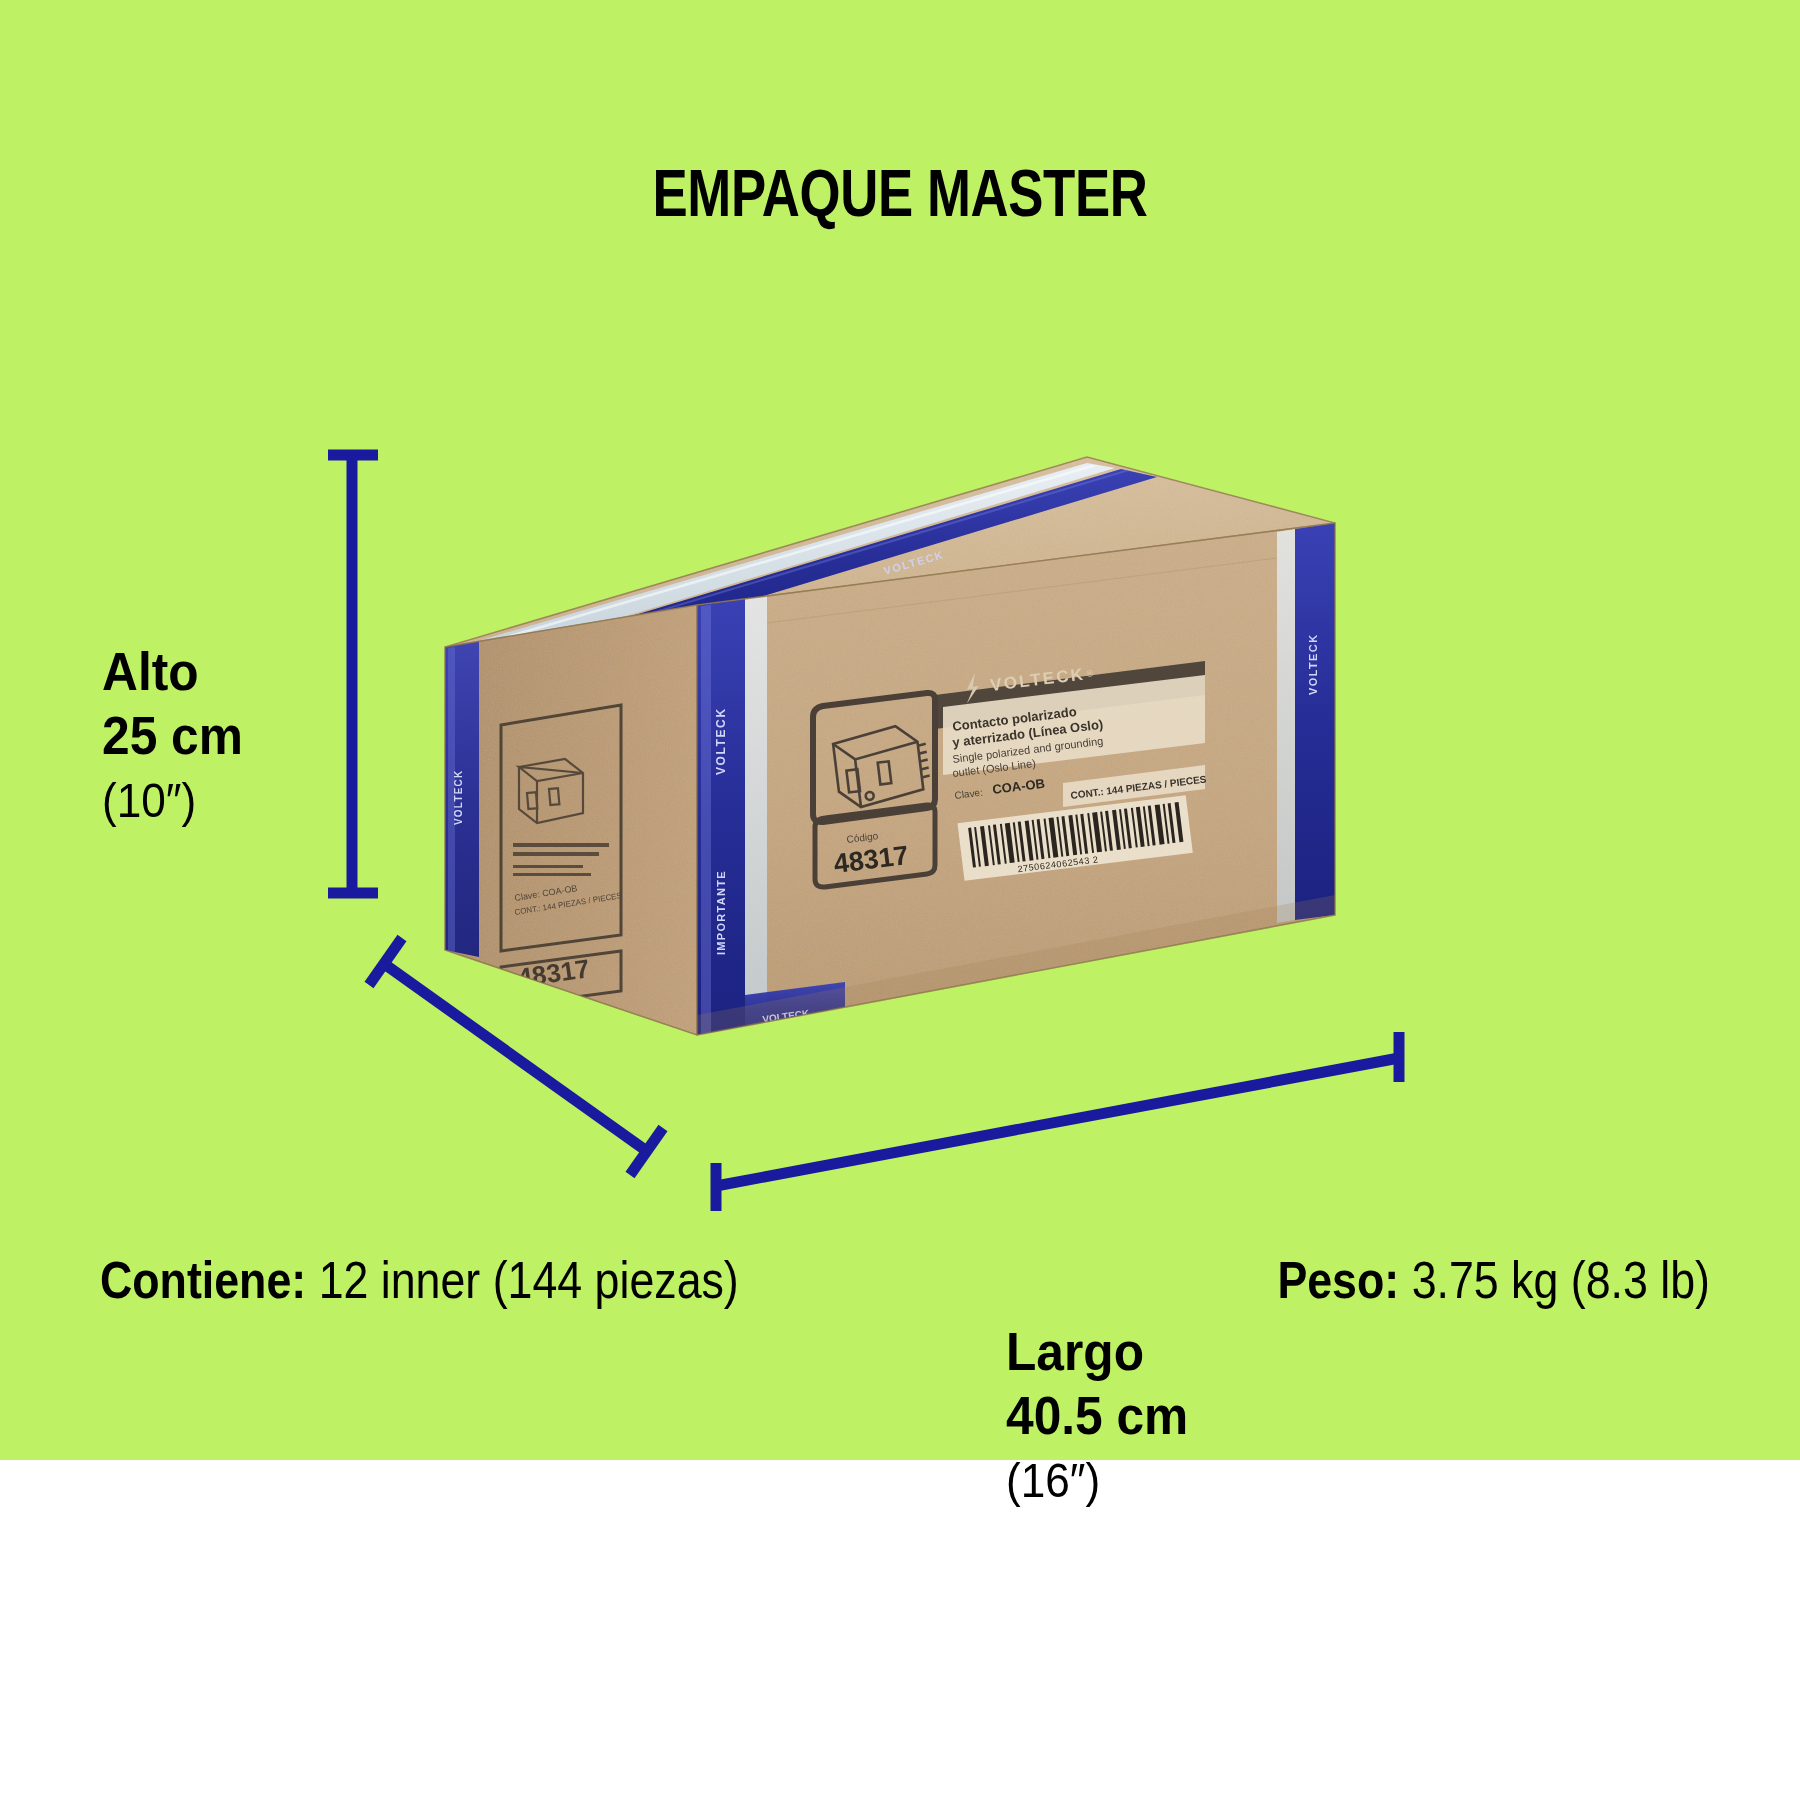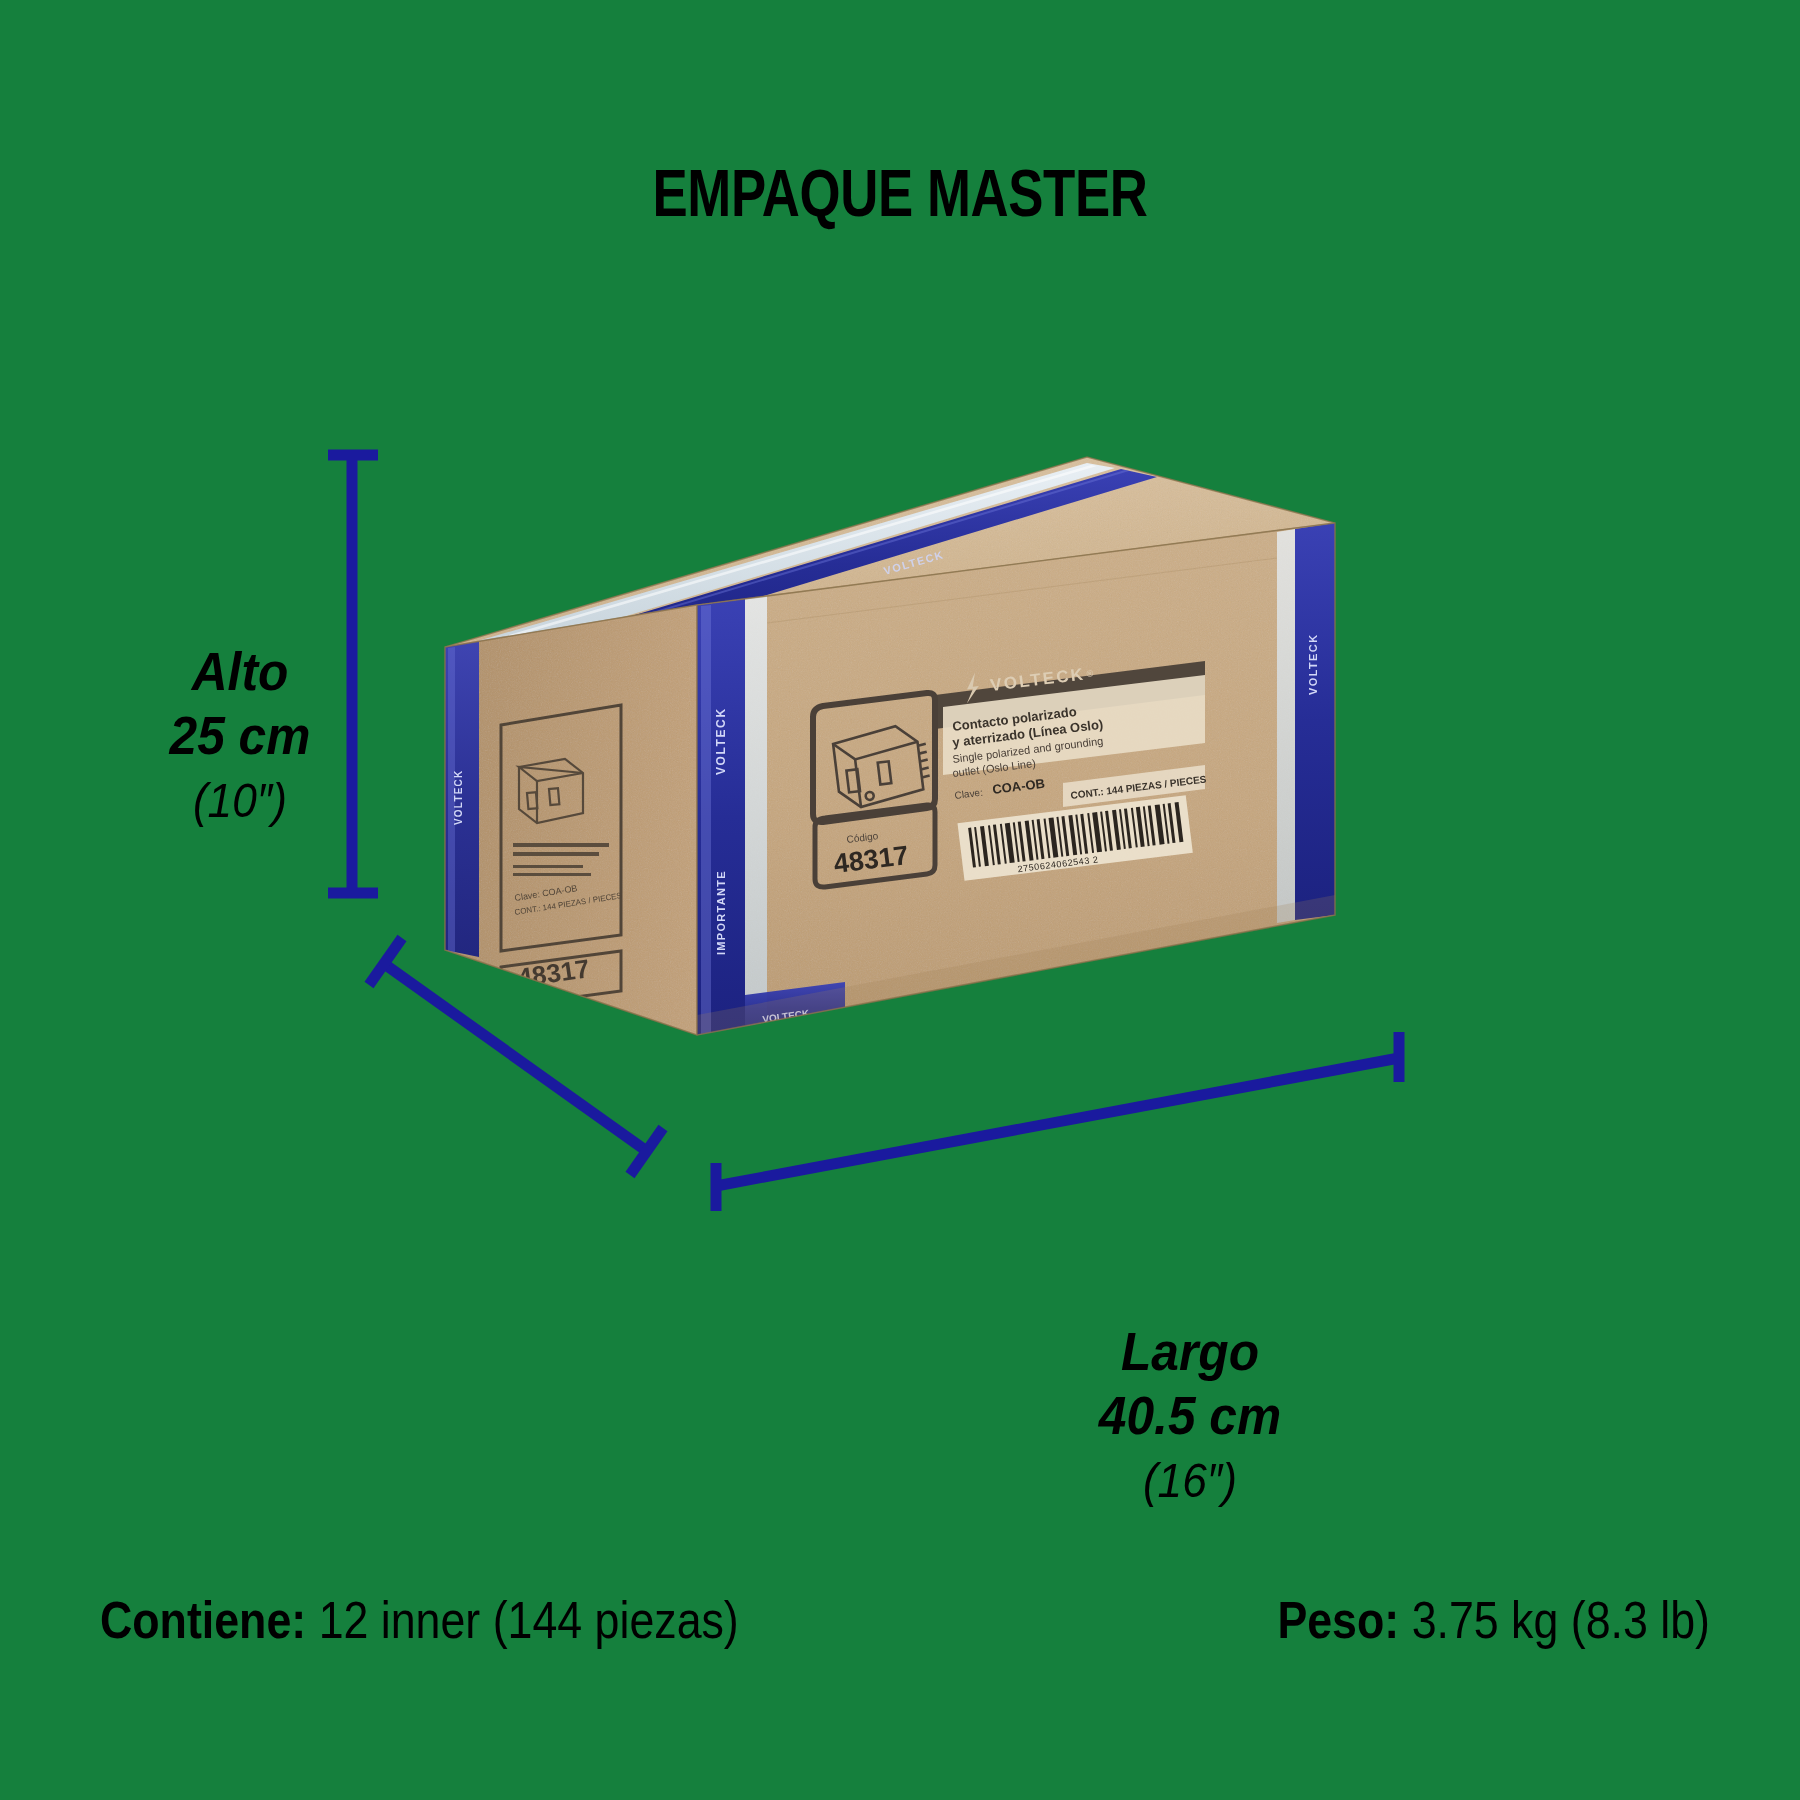--- a/index.html
+++ b/index.html
@@ -2,35 +2,35 @@
 <html><head>
 <meta charset="utf-8">
 <style>
   * { box-sizing: border-box; margin: 0; padding: 0; }
   html, body {
     width: 1800px; height: 1800px;
     background: #ffffff;
     font-family: "Liberation Sans", sans-serif;
     overflow: hidden;
   }
-  #page { position: relative; width: 1800px; height: 1800px; background: #15803d; }
+  #page { position: relative; width: 1800px; height: 1460px; background: #bef264; }
 
   
   .title {
     position: absolute; top: 155px; left: 0; width: 1800px;
     text-align: center;
     font-size: 66px; font-weight: bold;
     letter-spacing: -0.5px;
     color: #000;
     transform: scaleX(0.80);
     transform-origin: center top;
   }
 
   
-  .dimblock { position: absolute; text-align: center; color: #000; line-height: 1.18; font-style: italic; }
+  .dimblock { position: absolute; color: #000; line-height: 1.18; }
   .dimblock .dname { font-size: 54px; font-weight: bold; transform: scaleX(0.92); }
   .dimblock .dcm   { font-size: 54px; font-weight: bold; transform: scaleX(0.92); }
   .dimblock .din   { font-size: 48px; font-weight: normal; transform: scaleX(0.92); margin-top: 6px; }
 
   #alto-block  { left: 90px;  top: 640px;  width: 300px; }
   #ancho-block { left: 280px; top: 1250px; width: 330px; }
   #largo-block { left: 990px; top: 1320px; width: 400px; }
 
   
   .footer-text {

